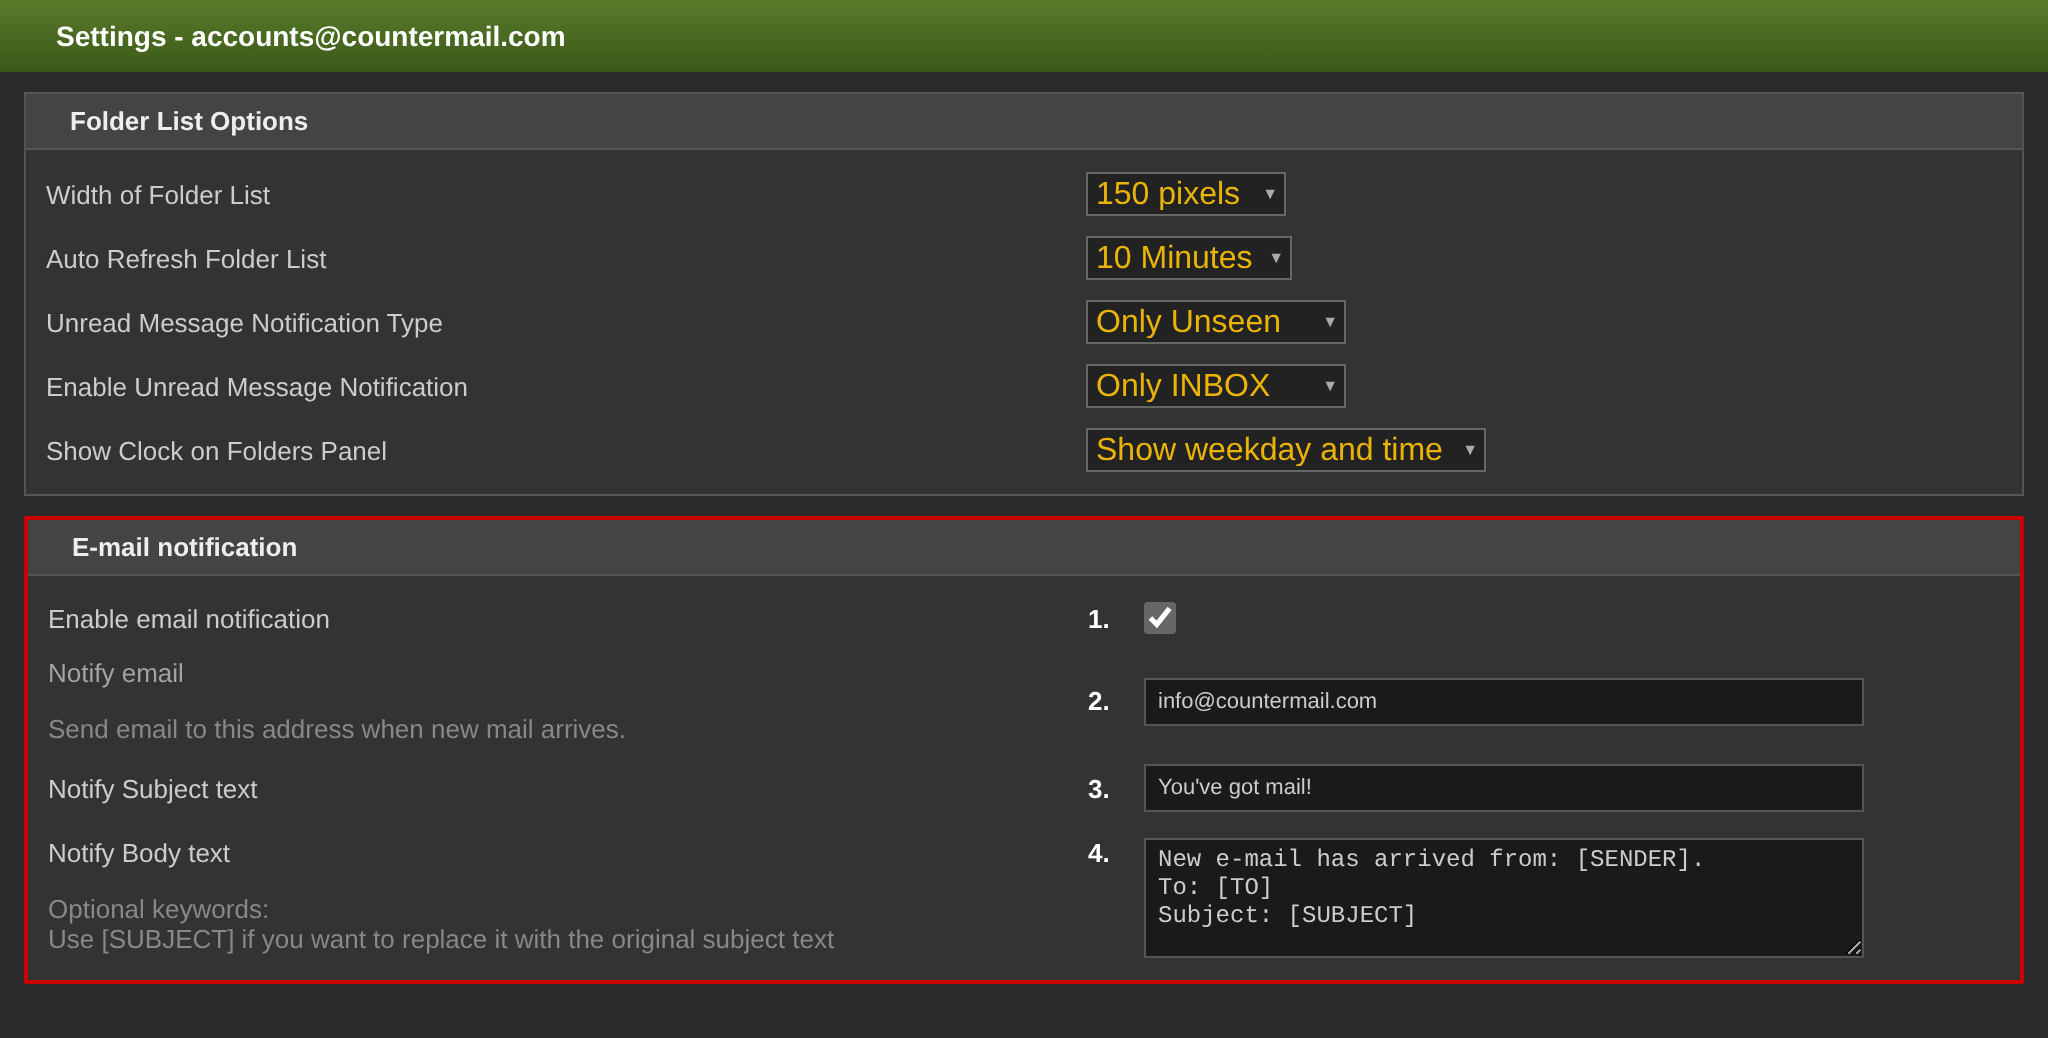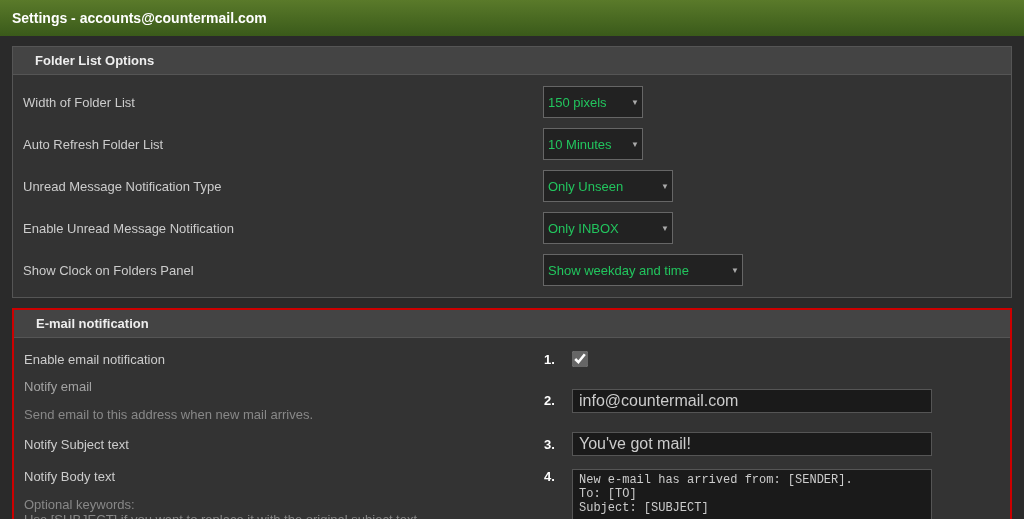--- a/index.html
+++ b/index.html
@@ -7,21 +7,21 @@
       background: #1a1a1a;
       font-family: Arial, sans-serif;
       font-size: 13px;
       color: #ddd;
       width: 1024px;
       height: 519px;
       overflow: hidden;
     }
     .title-bar {
       background: linear-gradient(to bottom, #5a7a2a, #3a5a1a);
-      padding: 8px 12px;
+      padding: 8px 28px;
       font-size: 14px;
       font-weight: bold;
       color: #fff;
       height: 36px;
       display: flex;
       align-items: center;
     }
     .content-area {
       background: #2a2a2a;
       padding: 10px 12px;
@@ -66,25 +66,25 @@
     }
     .step-number {
       color: #fff;
       font-weight: bold;
       margin-right: 6px;
       font-size: 13px;
       min-width: 18px;
     }
     select {
       background: #222;
-      color: #22c55e;
+      color: #eab308;
       border: 1px solid #666;
       padding: 2px 4px;
-      font-size: 13px;
-      height: 32px;
+      font-size: 16px;
+      height: 22px;
       cursor: pointer;
       appearance: none;
       -webkit-appearance: none;
       padding-right: 18px;
       position: relative;
     }
     .select-wrapper {
       position: relative;
       display: inline-block;
     }
@@ -109,21 +109,21 @@
       font-size: 12px;
       cursor: pointer;
       margin-top: 4px;
       margin-bottom: 4px;
     }
     input[type="text"] {
       background: #1a1a1a;
       color: #ccc;
       border: 1px solid #555;
       padding: 3px 6px;
-      font-size: 16px;
+      font-size: 11px;
       height: 24px;
       width: 360px;
     }
     input[type="checkbox"] {
       width: 16px;
       height: 16px;
       cursor: pointer;
       accent-color: #666;
     }
     textarea {

